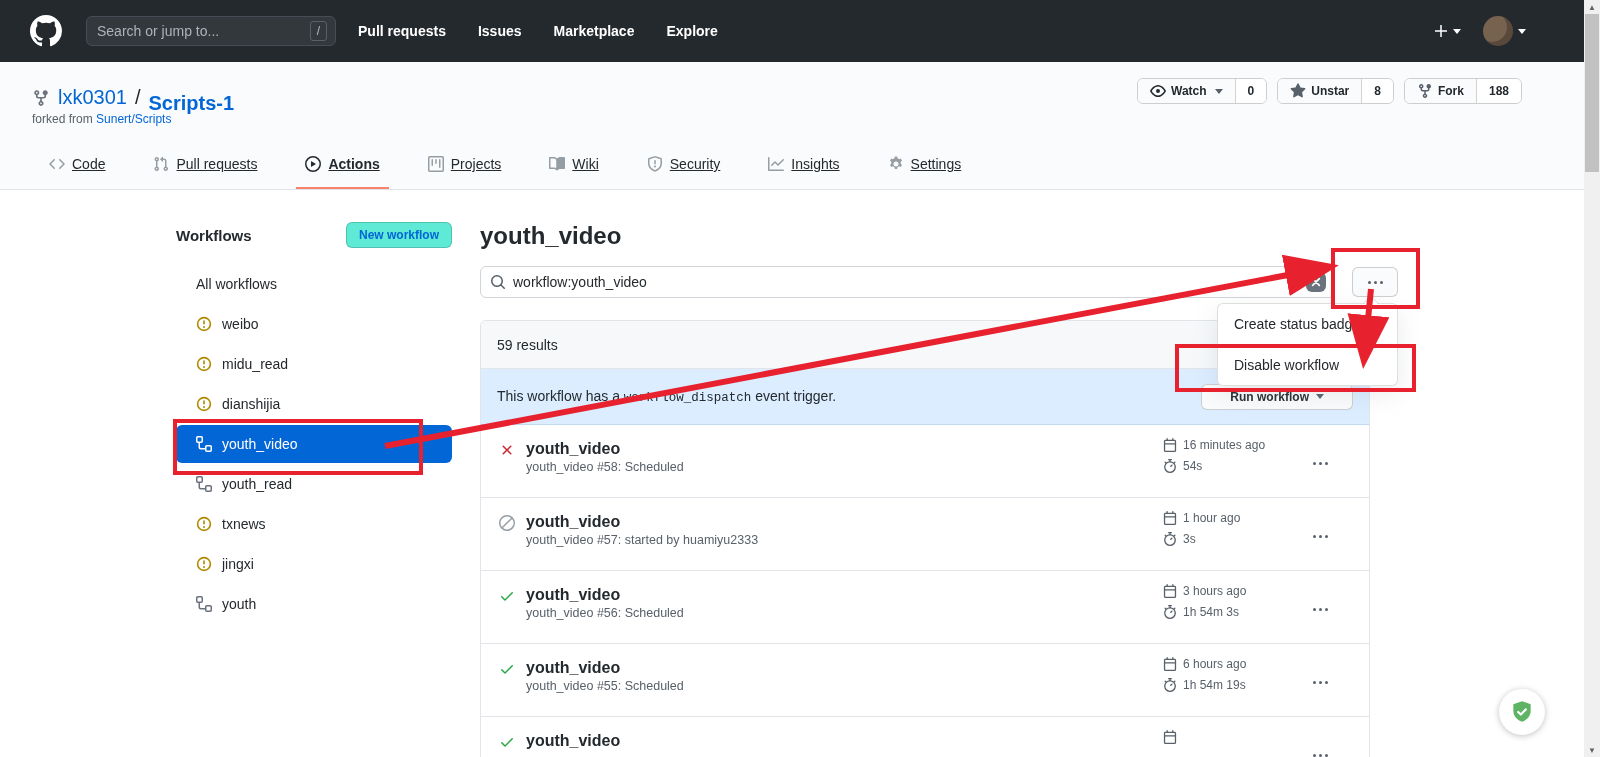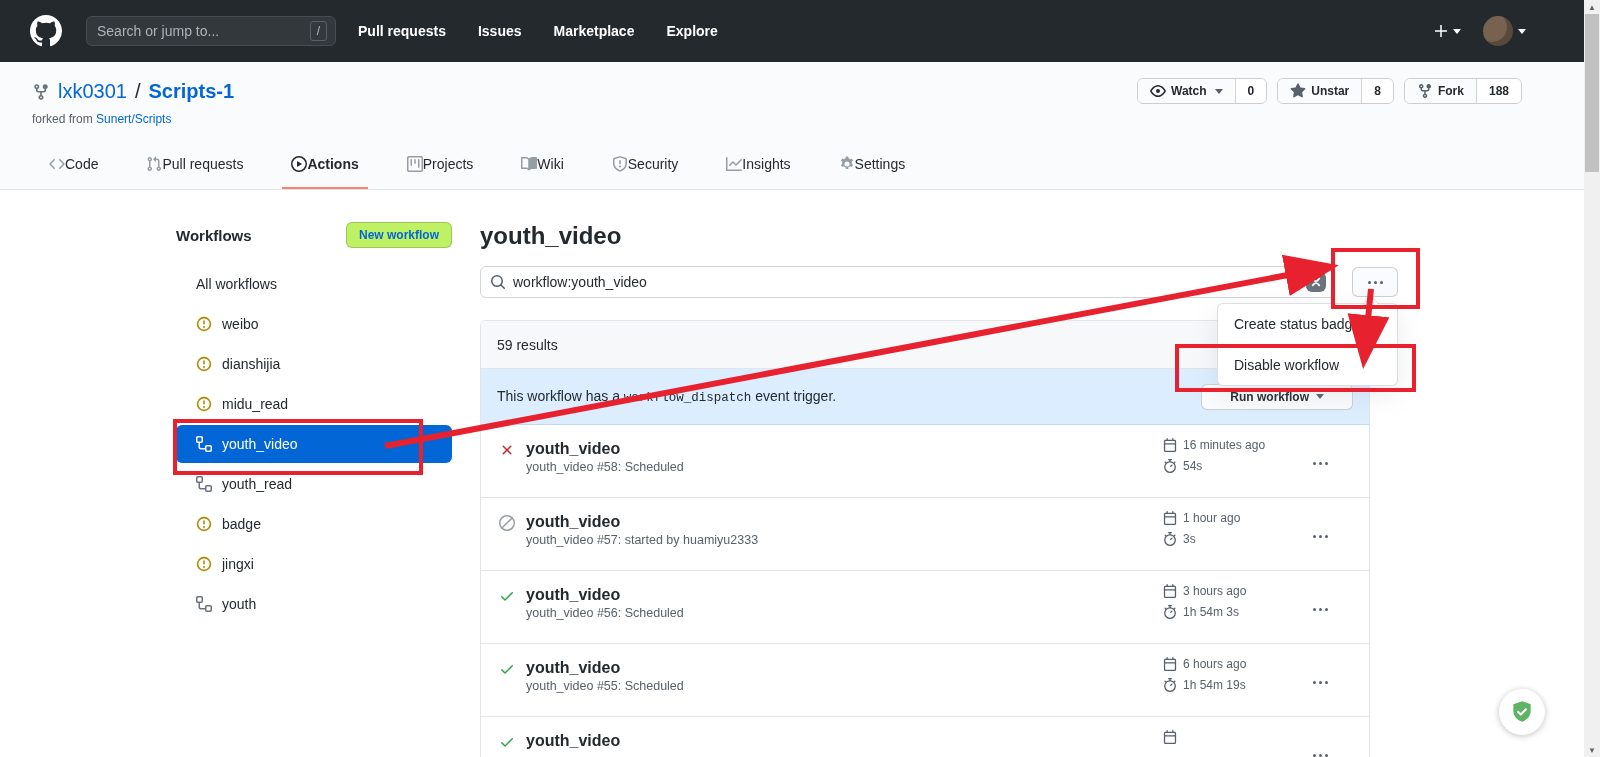--- a/index.html
+++ b/index.html
@@ -41,43 +41,43 @@
   .avatar { width:30px; height:30px; border-radius:50%; background:#77624f; box-shadow:inset -6px -4px 0 rgba(0,0,0,0.25); }
 
   
   .repo-area {
     position:absolute; left:0; top:62px; width:1600px; height:128px;
     background:#fafbfc; border-bottom:1px solid #e1e4e8;
   }
   .repo-title-row { position:absolute; left:32px; top:18px; display:flex; align-items:center; gap:8px; }
   .repo-title-row .r-owner { color:#0366d6; font-size:20px; cursor:pointer; }
   .repo-title-row .r-sep { color:#24292e; font-size:20px; }
-  .repo-title-row .r-name { color:#0366d6; font-size:20px; font-weight:700; cursor:pointer; }
+  .repo-title-row .r-name { color:#0366d6; font-size:20px; font-weight:700; cursor:pointer;margin-top:12px; }
   .forked-line { position:absolute; left:32px; top:50px; font-size:12px; color:#586069; }
   .forked-line a { color:#0366d6; cursor:pointer; text-decoration:none; }
 
   .repo-actions { position:absolute; right:78px; top:16px; display:flex; gap:10px; }
   .btn-group { display:flex; border:1px solid rgba(27,31,35,0.2); border-radius:6px; overflow:hidden; font-size:12px; font-weight:700; }
   .btn-seg { background:#fafbfc; padding:4px 12px; display:flex; align-items:center; gap:5px; cursor:pointer; color:#24292e; }
   .btn-seg svg { flex:none; }
   .count-seg { background:#fff; border-left:1px solid rgba(27,31,35,0.2); padding:4px 12px; display:flex; align-items:center; cursor:pointer; }
   .caret-d { width:0; height:0; border-left:4px solid transparent; border-right:4px solid transparent; border-top:5px solid #576069; margin-left:3px; }
 
   .repo-tabs { position:absolute; left:40px; bottom:0; display:flex; }
-  .tab { display:flex; align-items:center; gap:0; padding:0 9px; margin-right:30px; height:48px; font-size:14px; color:#24292e; cursor:pointer; border-bottom:2px solid transparent; }
+  .tab { display:flex; align-items:center; gap:7px; padding:0 9px; margin-right:30px; height:48px; font-size:14px; color:#24292e; cursor:pointer; border-bottom:2px solid transparent;text-decoration:underline; }
   .tab svg { fill:#959da5; }
   .tab.active { font-weight:700; border-bottom:2px solid #f9826c; }
   .tab.active svg { fill:#24292e; }
 
   
   .sidebar { position:absolute; left:176px; top:222px; width:276px; }
   .sb-head { display:flex; align-items:center; justify-content:space-between; }
   .sb-title { font-size:15px; font-weight:700; }
   .new-wf-btn {
-    font-size:12px; font-weight:700; color:#0366d6; background:#bef264;
+    font-size:12px; font-weight:700; color:#0366d6; background:#5eead4;
     border:1px solid rgba(27,31,35,0.2); border-radius:6px; padding:5px 12px; cursor:pointer;
   }
   .sb-list { margin-top:16px; }
   .sb-item { height:40px; display:flex; align-items:center; gap:10px; padding-left:20px; font-size:14px; color:#24292e; cursor:pointer; border-radius:6px; }
   .sb-item .sb-ico { width:16px; height:16px; flex:none; }
   .sb-item.no-icon { padding-left:20px; }
   .sb-item.selected { background:#0366d6; color:#fff; height:38px; margin:1px 0; }
 
   
   .main-col { position:absolute; left:480px; top:214px; width:890px; }
@@ -305,49 +305,49 @@
           <circle cx="8" cy="11" r="1" fill="#b08800"></circle>
         </svg>
       <span>weibo</span>
     </div>
     <div class="sb-item">
       <svg class="sb-ico" viewBox="0 0 16 16">
           <circle cx="8" cy="8" r="6.4" fill="none" stroke="#b08800" stroke-width="1.6"></circle>
           <rect x="7.2" y="4.2" width="1.6" height="4.4" rx="0.8" fill="#b08800"></rect>
           <circle cx="8" cy="11" r="1" fill="#b08800"></circle>
         </svg>
-      <span>dianshijia</span>
+      <span>midu_read</span>
     </div>
     <div class="sb-item">
       <svg class="sb-ico" viewBox="0 0 16 16">
           <circle cx="8" cy="8" r="6.4" fill="none" stroke="#b08800" stroke-width="1.6"></circle>
           <rect x="7.2" y="4.2" width="1.6" height="4.4" rx="0.8" fill="#b08800"></rect>
           <circle cx="8" cy="11" r="1" fill="#b08800"></circle>
         </svg>
-      <span>midu_read</span>
+      <span>dianshijia</span>
     </div>
     <div class="sb-item selected">
       <svg class="sb-ico" viewBox="0 0 16 16">
           <path fill="#fff" d="M0 1.75C0 .784.784 0 1.75 0h3.5C6.216 0 7 .784 7 1.75v3.5A1.75 1.75 0 015.25 7H4v4a1 1 0 001 1h4v-1.25C9 9.784 9.784 9 10.75 9h3.5c.966 0 1.75.784 1.75 1.75v3.5A1.75 1.75 0 0114.25 16h-3.5A1.75 1.75 0 019 14.25V13.5H5A2.5 2.5 0 012.5 11V7h-.75A1.75 1.75 0 010 5.25v-3.5zm1.75-.25a.25.25 0 00-.25.25v3.5c0 .138.112.25.25.25h3.5a.25.25 0 00.25-.25v-3.5a.25.25 0 00-.25-.25h-3.5zm9 9a.25.25 0 00-.25.25v3.5c0 .138.112.25.25.25h3.5a.25.25 0 00.25-.25v-3.5a.25.25 0 00-.25-.25h-3.5z"></path>
         </svg>
       <span>youth_video</span>
     </div>
     <div class="sb-item">
       <svg class="sb-ico" viewBox="0 0 16 16">
           <path fill="#6a737d" d="M0 1.75C0 .784.784 0 1.75 0h3.5C6.216 0 7 .784 7 1.75v3.5A1.75 1.75 0 015.25 7H4v4a1 1 0 001 1h4v-1.25C9 9.784 9.784 9 10.75 9h3.5c.966 0 1.75.784 1.75 1.75v3.5A1.75 1.75 0 0114.25 16h-3.5A1.75 1.75 0 019 14.25V13.5H5A2.5 2.5 0 012.5 11V7h-.75A1.75 1.75 0 010 5.25v-3.5zm1.75-.25a.25.25 0 00-.25.25v3.5c0 .138.112.25.25.25h3.5a.25.25 0 00.25-.25v-3.5a.25.25 0 00-.25-.25h-3.5zm9 9a.25.25 0 00-.25.25v3.5c0 .138.112.25.25.25h3.5a.25.25 0 00.25-.25v-3.5a.25.25 0 00-.25-.25h-3.5z"></path>
         </svg>
       <span>youth_read</span>
     </div>
     <div class="sb-item">
       <svg class="sb-ico" viewBox="0 0 16 16">
           <circle cx="8" cy="8" r="6.4" fill="none" stroke="#b08800" stroke-width="1.6"></circle>
           <rect x="7.2" y="4.2" width="1.6" height="4.4" rx="0.8" fill="#b08800"></rect>
           <circle cx="8" cy="11" r="1" fill="#b08800"></circle>
         </svg>
-      <span>badge</span>
+      <span>txnews</span>
     </div>
     <div class="sb-item">
       <svg class="sb-ico" viewBox="0 0 16 16">
           <circle cx="8" cy="8" r="6.4" fill="none" stroke="#b08800" stroke-width="1.6"></circle>
           <rect x="7.2" y="4.2" width="1.6" height="4.4" rx="0.8" fill="#b08800"></rect>
           <circle cx="8" cy="11" r="1" fill="#b08800"></circle>
         </svg>
       <span>jingxi</span>
     </div>
     <div class="sb-item">

